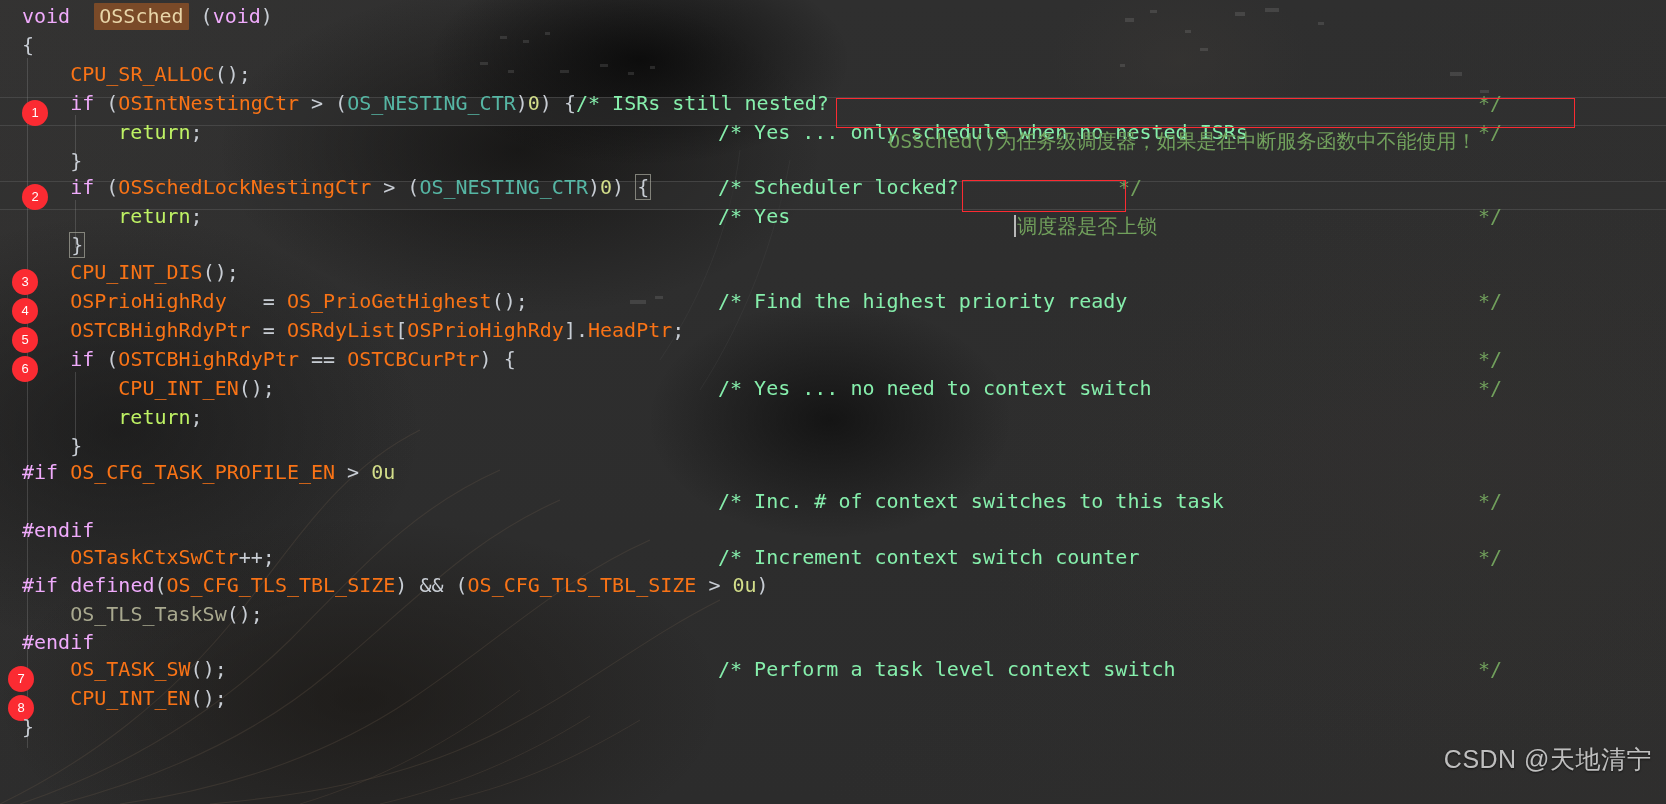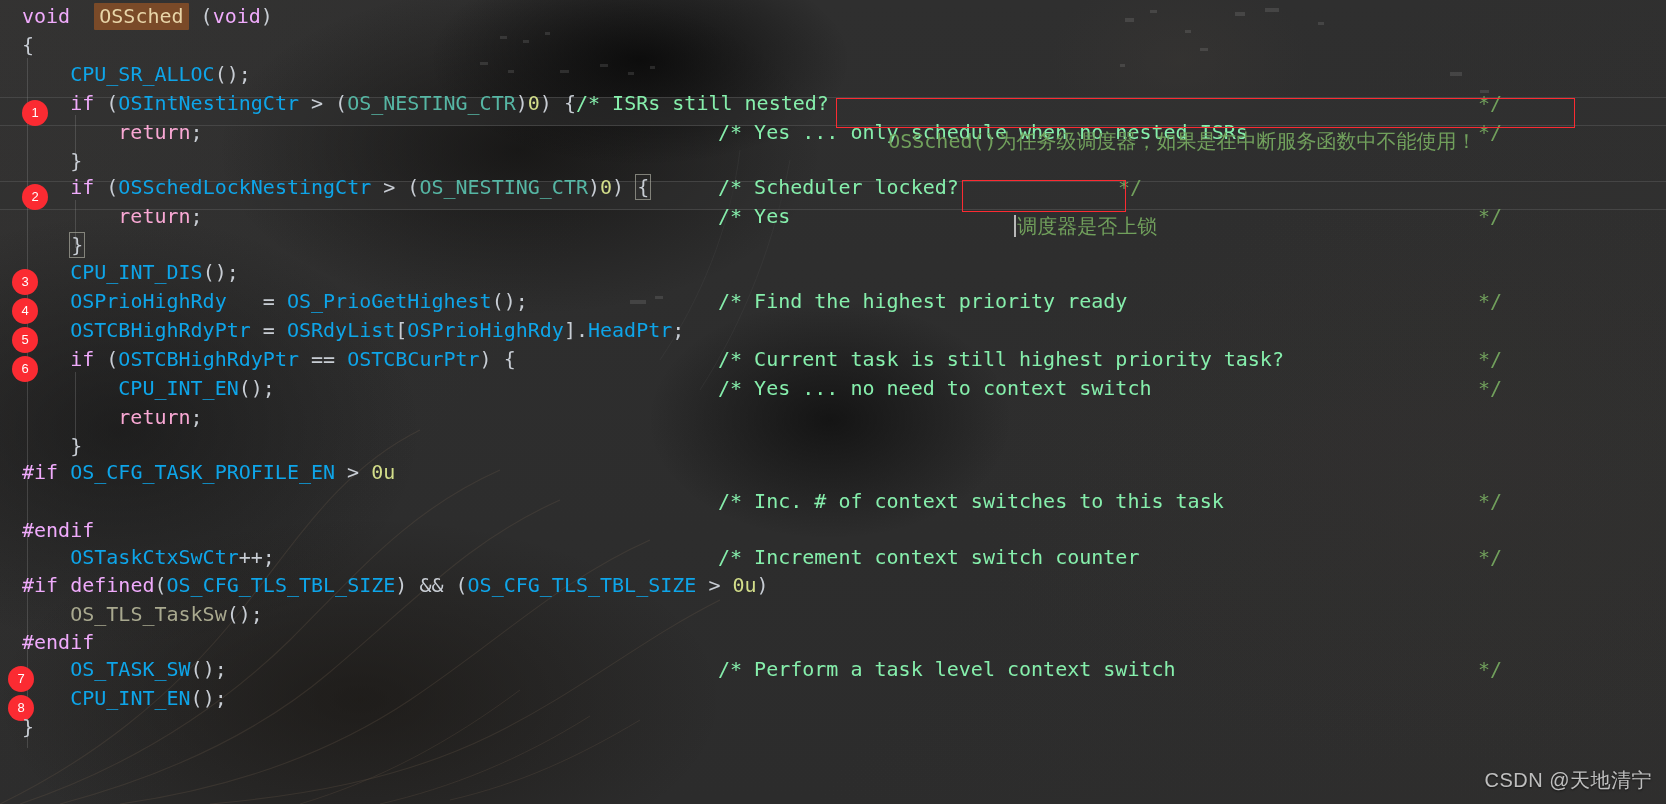--- a/index.html
+++ b/index.html
@@ -88,22 +88,22 @@
     z-index: 4;
     font-size: 20px;
     line-height: 29px;
     white-space: pre;
     color: #c8cdd4;
   }
   .ln { position: absolute; left: 22px; white-space: pre; }
 
   
   .kw    { color: #f0abfc; }           
-  .kw2   { color: #f9a8d4; }           
-  .id    { color: #0ea5e9; }
+  .kw2   { color: #bef264; }           
+  .id    { color: #f97316; }
   .type  { color: #56b6a4; }           
   .num   { color: #d3de8a; }
   .pun   { color: #c8cdd4; }
   .dim   { color: #a9a98f; }
   .hl-name {
     background: #7a4a28;
     color: #e8d5a8;
     padding: 1px 5px 2px 5px;
     border-radius: 1px;
   }
@@ -133,24 +133,24 @@
     font-size: 20px;
     line-height: 26px;
     padding: 0 3px;
     white-space: pre;
     z-index: 6;
   }
 
   
   #watermark {
     position: absolute;
-    right: 14px; bottom: 10px;
+    right: 14px; bottom: 28px;
     color: rgba(226,226,226,.82);
     font-family: "Liberation Sans", sans-serif;
-    font-size: 20px;
+    font-size: 25px;
     letter-spacing: .5px;
     z-index: 8;
     text-shadow: 0 1px 2px rgba(0,0,0,.6);
   }
 </style>
 </head>
 <body>
 
 <div id="editor">
 
@@ -269,21 +269,20 @@
     <div class="ln" style="top:684px;"><span class="pun">    </span><span class="id">CPU_INT_EN</span><span class="pun">();</span></div>
 
     <div class="ln" style="top:713px;"><span class="pun">}</span></div>
 
     
     <div class="cmt-col" style="left:576px;  top:89px;">/* ISRs still nested?</div>
     <div class="cmt-col" style="left:718px;  top:118px;">/* Yes ... only schedule when no nested ISRs</div>
     <div class="cmt-col" style="left:718px;  top:173px;">/* Scheduler locked?</div>
     <div class="cmt-col" style="left:718px;  top:202px;">/* Yes</div>
     <div class="cmt-col" style="left:718px;  top:287px;">/* Find the highest priority ready</div>
-    <div class="cmt-col" style="left:718px;  top:345px;">/* Current task is still highest priority task?</div>
     <div class="cmt-col" style="left:718px;  top:374px;">/* Yes ... no need to context switch</div>
     <div class="cmt-col" style="left:718px;  top:487px;">/* Inc. # of context switches to this task</div>
     <div class="cmt-col" style="left:718px;  top:543px;">/* Increment context switch counter</div>
     <div class="cmt-col" style="left:718px;  top:655px;">/* Perform a task level context switch</div>
 
     
     <div class="closer" style="left:1478px; top:89px;">*/</div>
     <div class="closer" style="left:1478px; top:118px;">*/</div>
     <div class="closer" style="left:1118px; top:173px;">*/</div>
     <div class="closer" style="left:1478px; top:202px;">*/</div>

